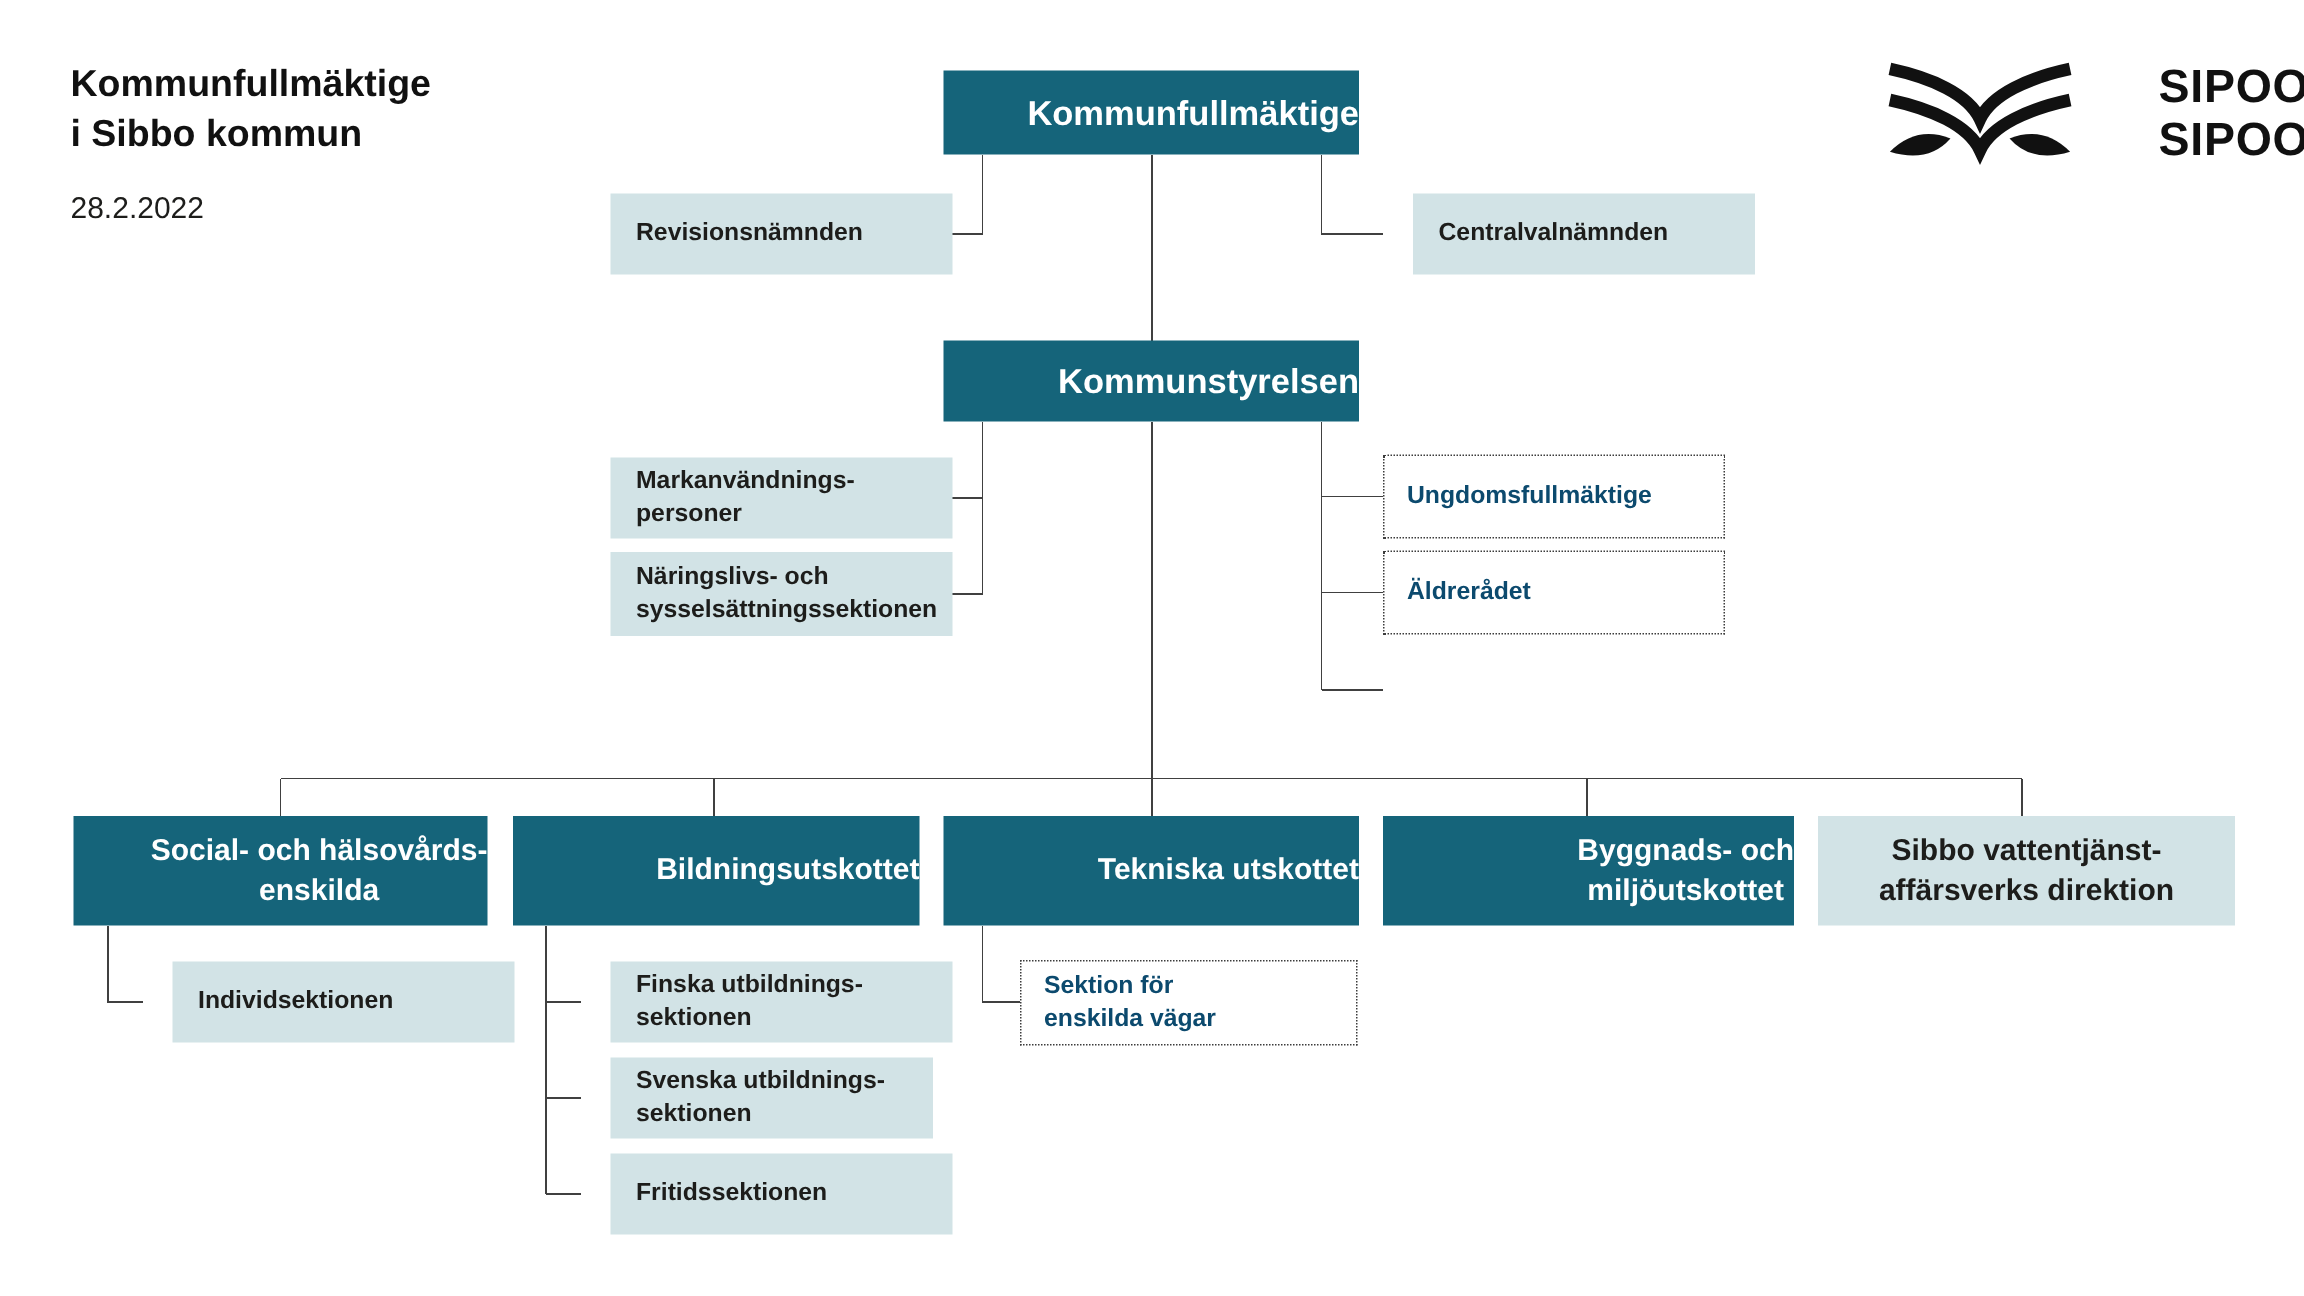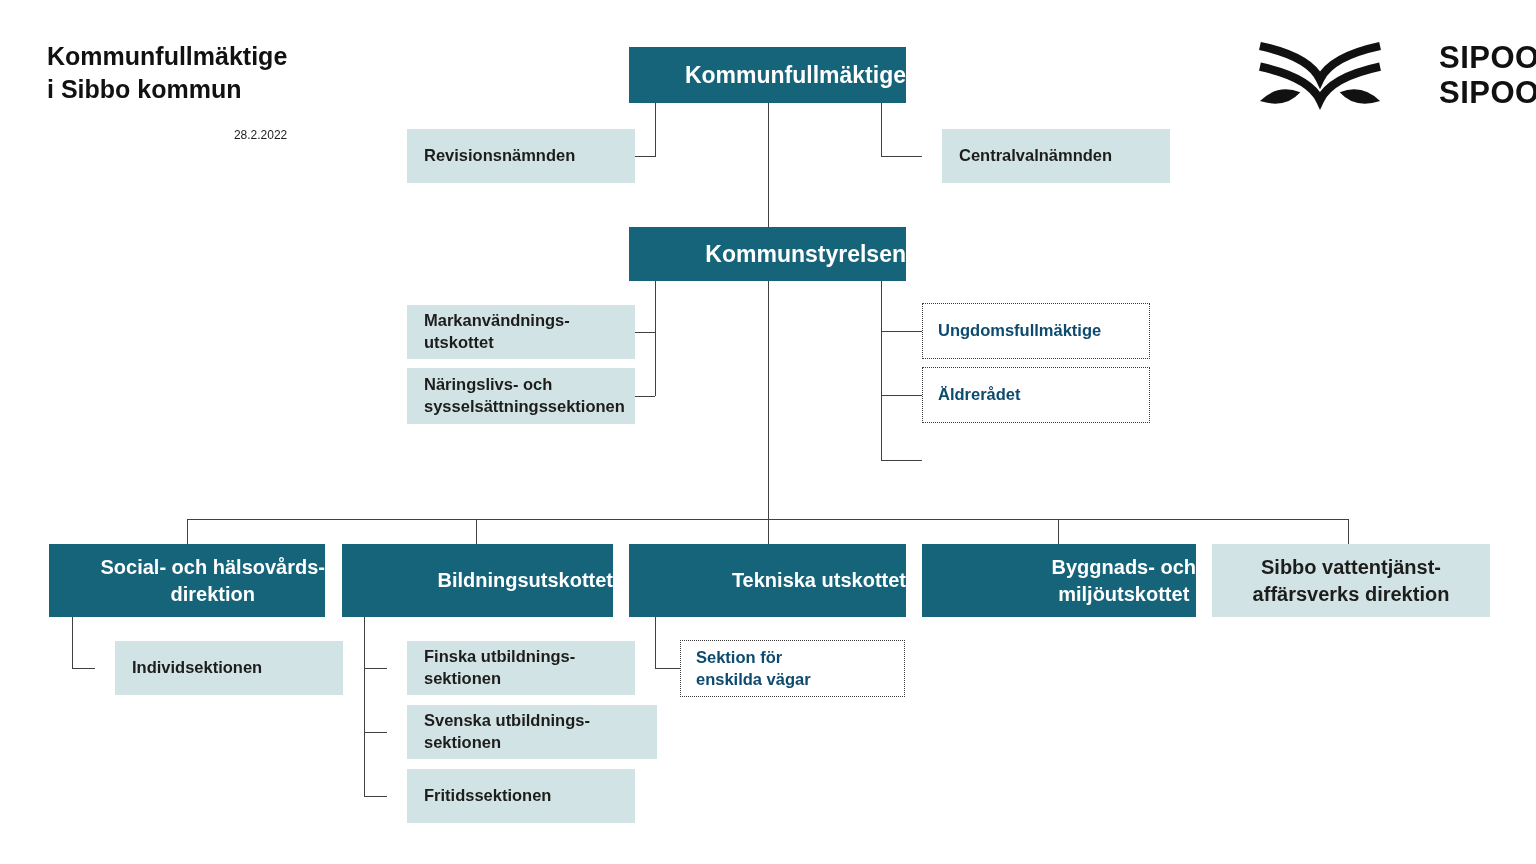--- a/index.html
+++ b/index.html
@@ -3,21 +3,21 @@
 <meta charset="utf-8">
 <style>
   html,body{margin:0;padding:0;background:#fff;}
   .canvas{
     position:relative;width:1536px;height:864px;background:#ffffff;overflow:hidden;
     font-family:"Liberation Sans","DejaVu Sans",sans-serif;color:#1d1d1b;
   }
   
   .doc-header{position:absolute;left:47px;top:40px;}
   .doc-title{font-size:25px;font-weight:800;line-height:1.32;white-space:pre-line;color:#111;}
-  .doc-date{margin-top:22px;font-size:12px;color:#1d1d1b;text-align:right;}
+  .doc-date{margin-top:22px;font-size:20px;color:#1d1d1b;}
   
   .logo{position:absolute;left:1256px;top:40px;display:flex;align-items:flex-start;gap:41px;}
   .logo-text{margin-left:14px;font-size:31px;font-weight:800;line-height:1.14;letter-spacing:.5px;color:#111;}
   
   .wires{position:absolute;left:0;top:0;width:1536px;height:864px;}
   
   .node{position:absolute;display:flex;align-items:center;box-sizing:border-box;line-height:1.32;}
   .node .lbl{white-space:pre-line;}
   .dark{background:#15647a;color:#ffffff;font-weight:bold;justify-content:flex-end;text-align:center;}
   .light{background:#d2e3e6;color:#1d1d1b;font-weight:bold;padding-left:17px;padding-right:8px;margin-left:20px;}
@@ -98,40 +98,40 @@
   <div class="node light sm" style="left:922px;top:129px;width:228px;height:54px">
     <span class="lbl">Centralvalnämnden</span>
   </div>
 
   <div class="node dark hq" style="left:629px;top:227px;width:277px;height:54px">
     <span class="lbl">Kommunstyrelsen</span>
   </div>
 
   <div class="node light sm" style="left:387px;top:305px;width:228px;height:54px">
     <span class="lbl">Markanvändnings-
-utskottet</span>
+personer</span>
   </div>
 
   <div class="node light sm" style="left:387px;top:368px;width:228px;height:56px">
     <span class="lbl">Näringslivs- och
 sysselsättningssektionen</span>
   </div>
 
   <div class="node dotted sm" style="left:922px;top:303px;width:228px;height:56px">
     <span class="lbl">Ungdomsfullmäktige</span>
   </div>
 
   <div class="node dotted sm" style="left:922px;top:367px;width:228px;height:56px">
     <span class="lbl">Äldrerådet</span>
   </div>
 
 
   <div class="node dark big" style="left:49px;top:544px;width:276px;height:73px">
     <span class="lbl">Social- och hälsovårds-
-direktion</span>
+enskilda</span>
   </div>
 
   <div class="node dark big" style="left:342px;top:544px;width:271px;height:73px">
     <span class="lbl">Bildningsutskottet</span>
   </div>
 
   <div class="node dark big" style="left:629px;top:544px;width:277px;height:73px">
     <span class="lbl">Tekniska utskottet</span>
   </div>
 
@@ -147,21 +147,21 @@
 
   <div class="node light sm" style="left:95px;top:641px;width:228px;height:54px">
     <span class="lbl">Individsektionen</span>
   </div>
 
   <div class="node light sm" style="left:387px;top:641px;width:228px;height:54px">
     <span class="lbl">Finska utbildnings-
 sektionen</span>
   </div>
 
-  <div class="node light sm" style="left:387px;top:705px;width:250px;height:54px">
+  <div class="node light sm" style="left:387px;top:705px;width:215px;height:54px">
     <span class="lbl">Svenska utbildnings-
 sektionen</span>
   </div>
 
   <div class="node light sm" style="left:387px;top:769px;width:228px;height:54px">
     <span class="lbl">Fritidssektionen</span>
   </div>
 
   <div class="node dotted sm" style="left:680px;top:640px;width:225px;height:57px">
     <span class="lbl">Sektion för

